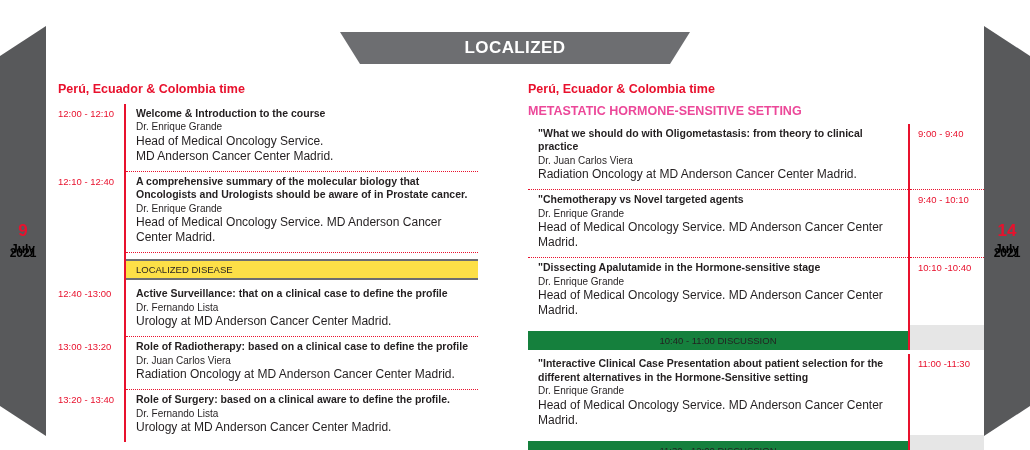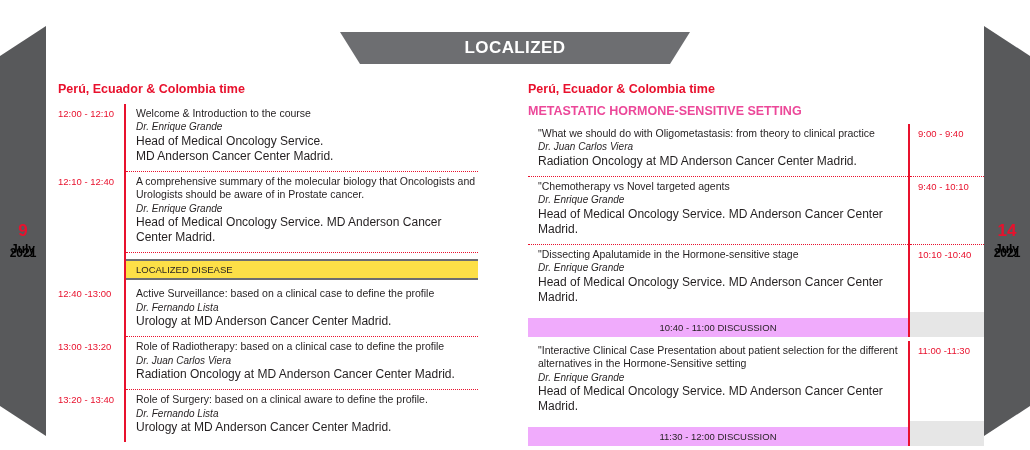--- a/index.html
+++ b/index.html
@@ -118,28 +118,27 @@
   .body-cell {
     flex: 1;
     padding: 3px 0 7px 10px;
     box-sizing: border-box;
     border-bottom: 1px dotted #e8112d;
   }
   .row.no-border .body-cell { border-bottom: none; }
 
   .talk-title {
     font-size: 10.5px;
-    font-weight: normal;
+    font-weight: bold;
     color: #231f20;
     line-height: 1.28;
     margin: 0 0 1px 0;
   }
   .speaker {
     font-size: 10px;
-    font-style: italic;
     color: #231f20;
     line-height: 1.25;
     margin: 0;
   }
   .affil {
     font-size: 12px;
     color: #231f20;
     line-height: 1.25;
     margin: 0;
   }
@@ -174,21 +173,21 @@
     font-size: 9.5px;
     padding: 4px 0 0 8px;
     box-sizing: border-box;
     text-align: left;
     border-bottom: 1px dotted #e8112d;
   }
   .row-r.no-border .body-cell-r,
   .row-r.no-border .time-cell-r { border-bottom: none; }
 
   .discussion {
-    background: #f0abfc;
+    background: #15803d;
     font-size: 9.5px;
     color: #231f20;
     text-align: center;
     padding: 4px 0;
     margin: 6px 0 0 0;
   }
   .disc-wrap { display: flex; }
   .disc-left { flex: 1; }
   .disc-line { width: 2px; flex: 0 0 2px; background: #e8112d; }
   .disc-right { width: 74px; flex: 0 0 74px; background: #e6e6e6; }
@@ -256,21 +255,21 @@
       <div class="band">LOCALIZED DISEASE</div>
     </div>
   </div>
 
   <div class="rows">
 
     <div class="row">
       <div class="time-cell" style="padding-top:8px">12:40 -13:00</div>
       <div class="redline"></div>
       <div class="body-cell" style="padding-top:7px">
-        <div class="talk-title">Active Surveillance: based on a clinical case to define the profile</div>
+        <div class="talk-title">Active Surveillance: that on a clinical case to define the profile</div>
         <div class="speaker">Dr. Fernando Lista</div>
         <div class="affil">Urology at MD Anderson Cancer Center Madrid.</div>
       </div>
     </div>
 
     <div class="row">
       <div class="time-cell">13:00 -13:20</div>
       <div class="redline"></div>
       <div class="body-cell">
         <div class="talk-title">Role of Radiotherapy: based on a clinical case to define the profile</div>

